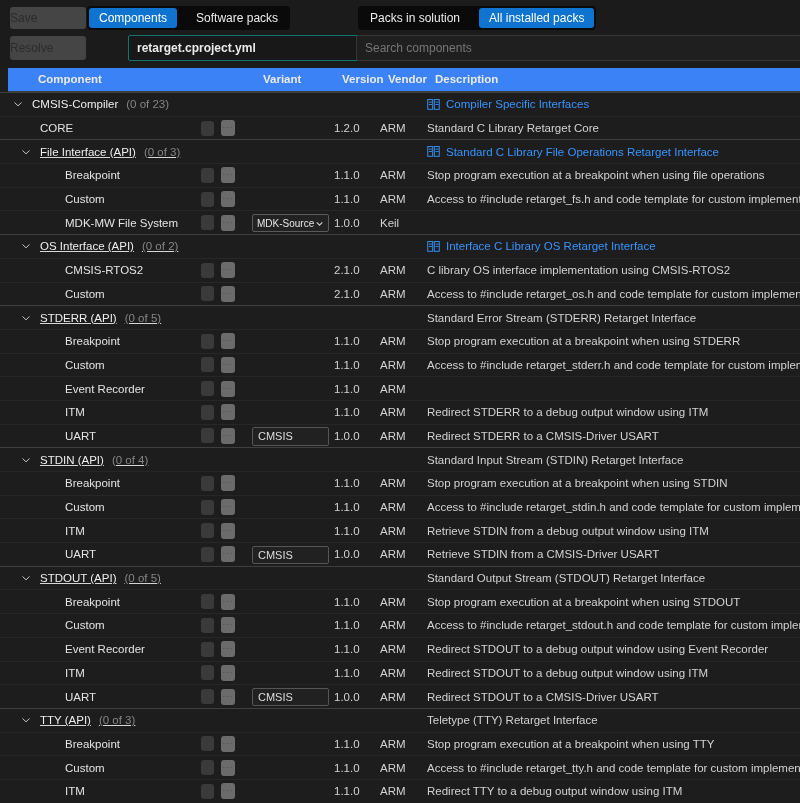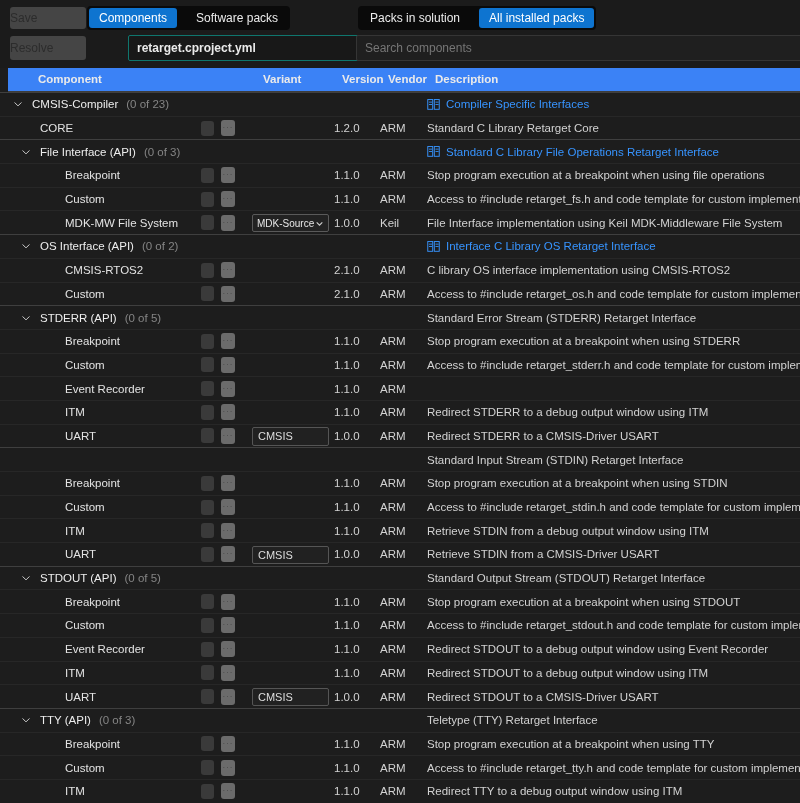--- a/index.html
+++ b/index.html
@@ -65,21 +65,21 @@
   
   .tbody { position:absolute; left:0; top:92px; width:800px; height:711px; background:#1d1d1d; }
   .row { position:relative; width:800px; height:23.7px; border-top:1px solid #272727; }
   .row:first-child { border-top:none; }
   .row.row-group { border-top:1px solid #3f3f3f; }
 
   .label-cell {
     position:absolute; left:0; top:0; height:100%; display:flex; align-items:center;
   }
   .row.g0 .label-cell { padding-left:13px; }
-  .row.g1 .label-cell { padding-left:21px; }
+  .row.g1 .label-cell { padding-left:21px;text-decoration:underline; }
   .row.i1 .label-cell { padding-left:40px; }
   .row.i2 .label-cell { padding-left:65px; }
   .chev-icon { width:10px; height:10px; margin-right:9px; display:flex; cursor:pointer; flex:none; }
   .comp-label { color:#e3e3e3; font-size:11.5px; white-space:nowrap; }
   .row.row-group .comp-label { color:#ededed; }
   .comp-count { color:#858585; font-size:11.5px; margin-left:8px; white-space:nowrap; }
 
   .controls { position:absolute; left:201px; top:0; height:100%; display:flex; align-items:center; }
   .cbx {
     width:13px; height:15px; border-radius:3px; background:#3a3a3a; cursor:pointer; flex:none;
@@ -268,24 +268,20 @@
       <span>MDK-Source</span>
       <span class="chev">
         <svg width="9" height="9" viewBox="0 0 16 16">
             <path d="M3 6l5 5 5-5" fill="none" stroke="currentColor" stroke-width="2"></path>
           </svg>
       </span>
     </div>
 
     <div class="version-cell">1.0.0</div>
     <div class="vendor-cell">Keil</div>
-    <div class="desc-cell">
-
-      <span class="desc-text">File Interface implementation using Keil MDK-Middleware File System</span>
-    </div>
   </div>
     <div class="row row-group g1">
     <div class="label-cell">
       <span class="chev-icon">
         <svg width="10" height="10" viewBox="0 0 16 16">
             <path d="M2.5 5.5L8 11l5.5-5.5" fill="none" stroke="#cccccc" stroke-width="1.6"></path>
           </svg>
       </span>
       <span class="comp-label">OS Interface (API)</span>
       <span class="comp-count">(0 of 2)</span>
@@ -442,217 +438,226 @@
 
     <div class="variant-box">CMSIS</div>
     <div class="version-cell">1.0.0</div>
     <div class="vendor-cell">ARM</div>
     <div class="desc-cell">
 
       <span class="desc-text">Redirect STDERR to a CMSIS-Driver USART</span>
     </div>
   </div>
     <div class="row row-group g1">
-
-    <div class="version-cell"></div>
-    <div class="vendor-cell"></div>
-    <div class="desc-cell">
-
-      <span class="desc-text">Standard Input Stream (STDIN) Retarget Interface</span>
-    </div>
-  </div>
-    <div class="row row-item i2">
-    <div class="label-cell">
-
-      <span class="comp-label">Breakpoint</span>
-
-    </div>
-    <div class="controls">
-      <span class="cbx"></span>
-      <span class="cbx more">···</span>
-    </div>
-
-    <div class="version-cell">1.1.0</div>
-    <div class="vendor-cell">ARM</div>
-    <div class="desc-cell">
-
-      <span class="desc-text">Stop program execution at a breakpoint when using STDIN</span>
-    </div>
-  </div>
-    <div class="row row-item i2">
-    <div class="label-cell">
-
-      <span class="comp-label">Custom</span>
-
-    </div>
-    <div class="controls">
-      <span class="cbx"></span>
-      <span class="cbx more">···</span>
-    </div>
-
-    <div class="version-cell">1.1.0</div>
-    <div class="vendor-cell">ARM</div>
-    <div class="desc-cell">
-
-      <span class="desc-text">Access to #include retarget_stdin.h and code template for custom implementation</span>
-    </div>
-  </div>
-    <div class="row row-item i2">
-    <div class="label-cell">
-
-      <span class="comp-label">ITM</span>
-
-    </div>
-    <div class="controls">
-      <span class="cbx"></span>
-      <span class="cbx more">···</span>
-    </div>
-
-    <div class="version-cell">1.1.0</div>
-    <div class="vendor-cell">ARM</div>
-    <div class="desc-cell">
-
-      <span class="desc-text">Retrieve STDIN from a debug output window using ITM</span>
-    </div>
-  </div>
-    <div class="row row-item i2">
-    <div class="label-cell">
-
-      <span class="comp-label">UART</span>
-
-    </div>
-    <div class="controls">
-      <span class="cbx"></span>
-      <span class="cbx more">···</span>
-    </div>
-
-    <div class="variant-box">CMSIS</div>
-    <div class="version-cell">1.0.0</div>
-    <div class="vendor-cell">ARM</div>
-    <div class="desc-cell">
-
-      <span class="desc-text">Retrieve STDIN from a CMSIS-Driver USART</span>
-    </div>
-  </div>
-    <div class="row row-group g1">
     <div class="label-cell">
       <span class="chev-icon">
         <svg width="10" height="10" viewBox="0 0 16 16">
             <path d="M2.5 5.5L8 11l5.5-5.5" fill="none" stroke="#cccccc" stroke-width="1.6"></path>
           </svg>
       </span>
-      <span class="comp-label">STDOUT (API)</span>
-      <span class="comp-count">(0 of 5)</span>
+      <span class="comp-label">STDIN (API)</span>
+      <span class="comp-count">(0 of 4)</span>
     </div>
 
     <div class="version-cell"></div>
     <div class="vendor-cell"></div>
     <div class="desc-cell">
 
-      <span class="desc-text">Standard Output Stream (STDOUT) Retarget Interface</span>
+      <span class="desc-text">Standard Input Stream (STDIN) Retarget Interface</span>
     </div>
   </div>
     <div class="row row-item i2">
     <div class="label-cell">
 
       <span class="comp-label">Breakpoint</span>
 
     </div>
     <div class="controls">
       <span class="cbx"></span>
       <span class="cbx more">···</span>
     </div>
 
     <div class="version-cell">1.1.0</div>
     <div class="vendor-cell">ARM</div>
     <div class="desc-cell">
 
-      <span class="desc-text">Stop program execution at a breakpoint when using STDOUT</span>
+      <span class="desc-text">Stop program execution at a breakpoint when using STDIN</span>
     </div>
   </div>
     <div class="row row-item i2">
     <div class="label-cell">
 
       <span class="comp-label">Custom</span>
 
     </div>
     <div class="controls">
       <span class="cbx"></span>
       <span class="cbx more">···</span>
     </div>
 
     <div class="version-cell">1.1.0</div>
     <div class="vendor-cell">ARM</div>
     <div class="desc-cell">
 
-      <span class="desc-text">Access to #include retarget_stdout.h and code template for custom implementation</span>
-    </div>
-  </div>
-    <div class="row row-item i2">
-    <div class="label-cell">
-
-      <span class="comp-label">Event Recorder</span>
-
-    </div>
-    <div class="controls">
-      <span class="cbx"></span>
-      <span class="cbx more">···</span>
-    </div>
-
-    <div class="version-cell">1.1.0</div>
-    <div class="vendor-cell">ARM</div>
-    <div class="desc-cell">
-
-      <span class="desc-text">Redirect STDOUT to a debug output window using Event Recorder</span>
+      <span class="desc-text">Access to #include retarget_stdin.h and code template for custom implementation</span>
     </div>
   </div>
     <div class="row row-item i2">
     <div class="label-cell">
 
       <span class="comp-label">ITM</span>
 
     </div>
     <div class="controls">
       <span class="cbx"></span>
       <span class="cbx more">···</span>
     </div>
 
     <div class="version-cell">1.1.0</div>
     <div class="vendor-cell">ARM</div>
     <div class="desc-cell">
 
-      <span class="desc-text">Redirect STDOUT to a debug output window using ITM</span>
+      <span class="desc-text">Retrieve STDIN from a debug output window using ITM</span>
     </div>
   </div>
     <div class="row row-item i2">
     <div class="label-cell">
 
       <span class="comp-label">UART</span>
 
     </div>
     <div class="controls">
       <span class="cbx"></span>
       <span class="cbx more">···</span>
     </div>
 
     <div class="variant-box">CMSIS</div>
     <div class="version-cell">1.0.0</div>
     <div class="vendor-cell">ARM</div>
     <div class="desc-cell">
 
-      <span class="desc-text">Redirect STDOUT to a CMSIS-Driver USART</span>
+      <span class="desc-text">Retrieve STDIN from a CMSIS-Driver USART</span>
     </div>
   </div>
     <div class="row row-group g1">
     <div class="label-cell">
       <span class="chev-icon">
         <svg width="10" height="10" viewBox="0 0 16 16">
             <path d="M2.5 5.5L8 11l5.5-5.5" fill="none" stroke="#cccccc" stroke-width="1.6"></path>
           </svg>
       </span>
+      <span class="comp-label">STDOUT (API)</span>
+      <span class="comp-count">(0 of 5)</span>
+    </div>
+
+    <div class="version-cell"></div>
+    <div class="vendor-cell"></div>
+    <div class="desc-cell">
+
+      <span class="desc-text">Standard Output Stream (STDOUT) Retarget Interface</span>
+    </div>
+  </div>
+    <div class="row row-item i2">
+    <div class="label-cell">
+
+      <span class="comp-label">Breakpoint</span>
+
+    </div>
+    <div class="controls">
+      <span class="cbx"></span>
+      <span class="cbx more">···</span>
+    </div>
+
+    <div class="version-cell">1.1.0</div>
+    <div class="vendor-cell">ARM</div>
+    <div class="desc-cell">
+
+      <span class="desc-text">Stop program execution at a breakpoint when using STDOUT</span>
+    </div>
+  </div>
+    <div class="row row-item i2">
+    <div class="label-cell">
+
+      <span class="comp-label">Custom</span>
+
+    </div>
+    <div class="controls">
+      <span class="cbx"></span>
+      <span class="cbx more">···</span>
+    </div>
+
+    <div class="version-cell">1.1.0</div>
+    <div class="vendor-cell">ARM</div>
+    <div class="desc-cell">
+
+      <span class="desc-text">Access to #include retarget_stdout.h and code template for custom implementation</span>
+    </div>
+  </div>
+    <div class="row row-item i2">
+    <div class="label-cell">
+
+      <span class="comp-label">Event Recorder</span>
+
+    </div>
+    <div class="controls">
+      <span class="cbx"></span>
+      <span class="cbx more">···</span>
+    </div>
+
+    <div class="version-cell">1.1.0</div>
+    <div class="vendor-cell">ARM</div>
+    <div class="desc-cell">
+
+      <span class="desc-text">Redirect STDOUT to a debug output window using Event Recorder</span>
+    </div>
+  </div>
+    <div class="row row-item i2">
+    <div class="label-cell">
+
+      <span class="comp-label">ITM</span>
+
+    </div>
+    <div class="controls">
+      <span class="cbx"></span>
+      <span class="cbx more">···</span>
+    </div>
+
+    <div class="version-cell">1.1.0</div>
+    <div class="vendor-cell">ARM</div>
+    <div class="desc-cell">
+
+      <span class="desc-text">Redirect STDOUT to a debug output window using ITM</span>
+    </div>
+  </div>
+    <div class="row row-item i2">
+    <div class="label-cell">
+
+      <span class="comp-label">UART</span>
+
+    </div>
+    <div class="controls">
+      <span class="cbx"></span>
+      <span class="cbx more">···</span>
+    </div>
+
+    <div class="variant-box">CMSIS</div>
+    <div class="version-cell">1.0.0</div>
+    <div class="vendor-cell">ARM</div>
+    <div class="desc-cell">
+
+      <span class="desc-text">Redirect STDOUT to a CMSIS-Driver USART</span>
+    </div>
+  </div>
+    <div class="row row-group g1">
+    <div class="label-cell">
+      <span class="chev-icon">
+        <svg width="10" height="10" viewBox="0 0 16 16">
+            <path d="M2.5 5.5L8 11l5.5-5.5" fill="none" stroke="#cccccc" stroke-width="1.6"></path>
+          </svg>
+      </span>
       <span class="comp-label">TTY (API)</span>
       <span class="comp-count">(0 of 3)</span>
     </div>
 
     <div class="version-cell"></div>
     <div class="vendor-cell"></div>
     <div class="desc-cell">
 
       <span class="desc-text">Teletype (TTY) Retarget Interface</span>
     </div>

